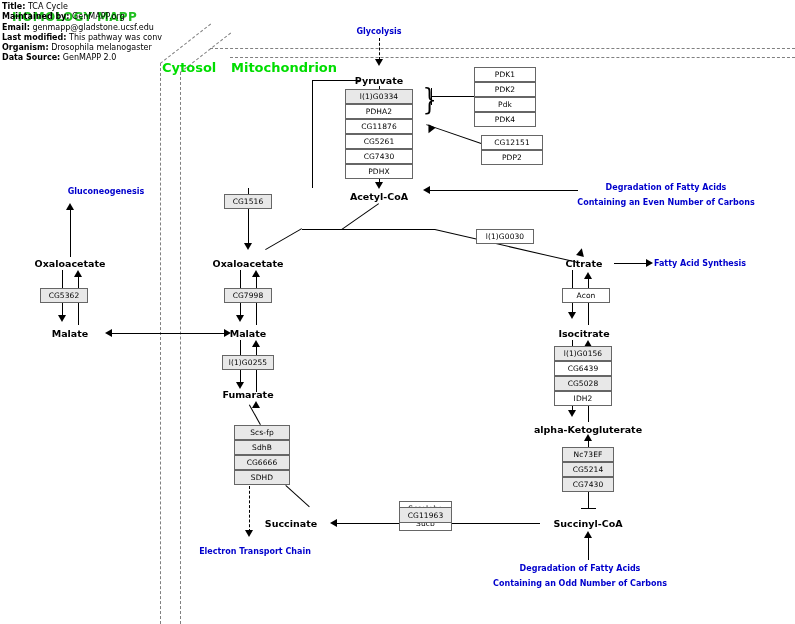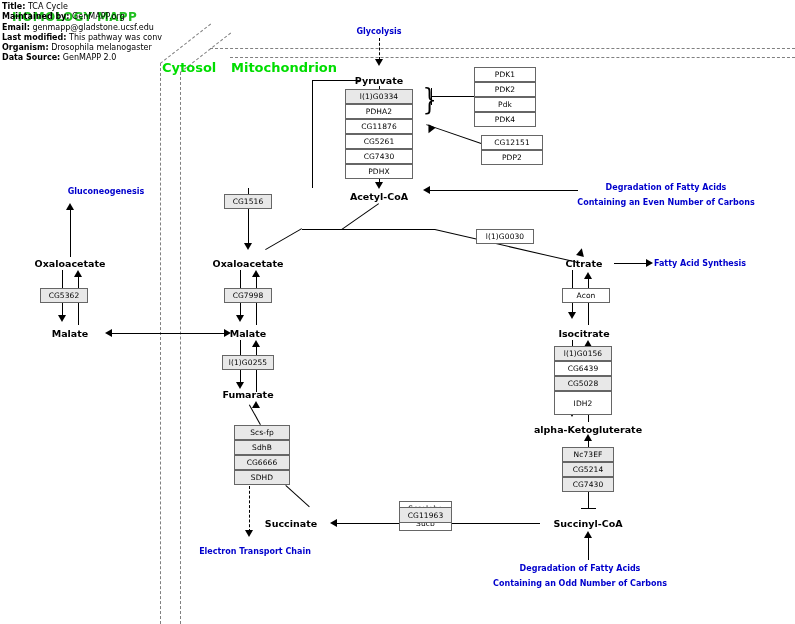--- a/index.html
+++ b/index.html
@@ -219,21 +219,21 @@
   <div class="ln ln-v" style="left:588px;top:492px;height:16px;"></div>
   <div class="tbar" style="left:581px;top:508px;width:15px;height:1px;"></div>
 
   <div class="metab" style="left:584px;top:333px;">Isocitrate</div>
   <div class="ln ln-v" style="left:572px;top:340px;height:6px;"></div>
   <div class="ln ln-v" style="left:588px;top:342px;height:4px;"></div>
   <div class="ah ah-up" style="left:584px;top:340px;"></div>
   <div class="gbox filled" style="left:554px;top:346px;width:58px;height:15px;">l(1)G0156</div>
   <div class="gbox" style="left:554px;top:361px;width:58px;height:15px;">CG6439</div>
   <div class="gbox filled" style="left:554px;top:376px;width:58px;height:15px;">CG5028</div>
-  <div class="gbox" style="left:554px;top:391px;width:58px;height:24px;">IDH2</div>
+  <div class="gbox" style="left:554px;top:391px;width:58px;height:15px;">IDH2</div>
   <div class="ln ln-v" style="left:572px;top:406px;height:8px;"></div>
   <div class="ah ah-down" style="left:568px;top:410px;"></div>
   <div class="ln ln-v" style="left:588px;top:406px;height:16px;"></div>
 
   <div class="ln ln-v" style="left:572px;top:270px;height:18px;"></div>
   <div class="ln ln-v" style="left:588px;top:274px;height:14px;"></div>
   <div class="ah ah-up" style="left:584px;top:272px;"></div>
   <div class="gbox" style="left:562px;top:288px;width:48px;height:15px;">Acon</div>
   <div class="ln ln-v" style="left:572px;top:303px;height:12px;"></div>
   <div class="ah ah-down" style="left:568px;top:312px;"></div>

